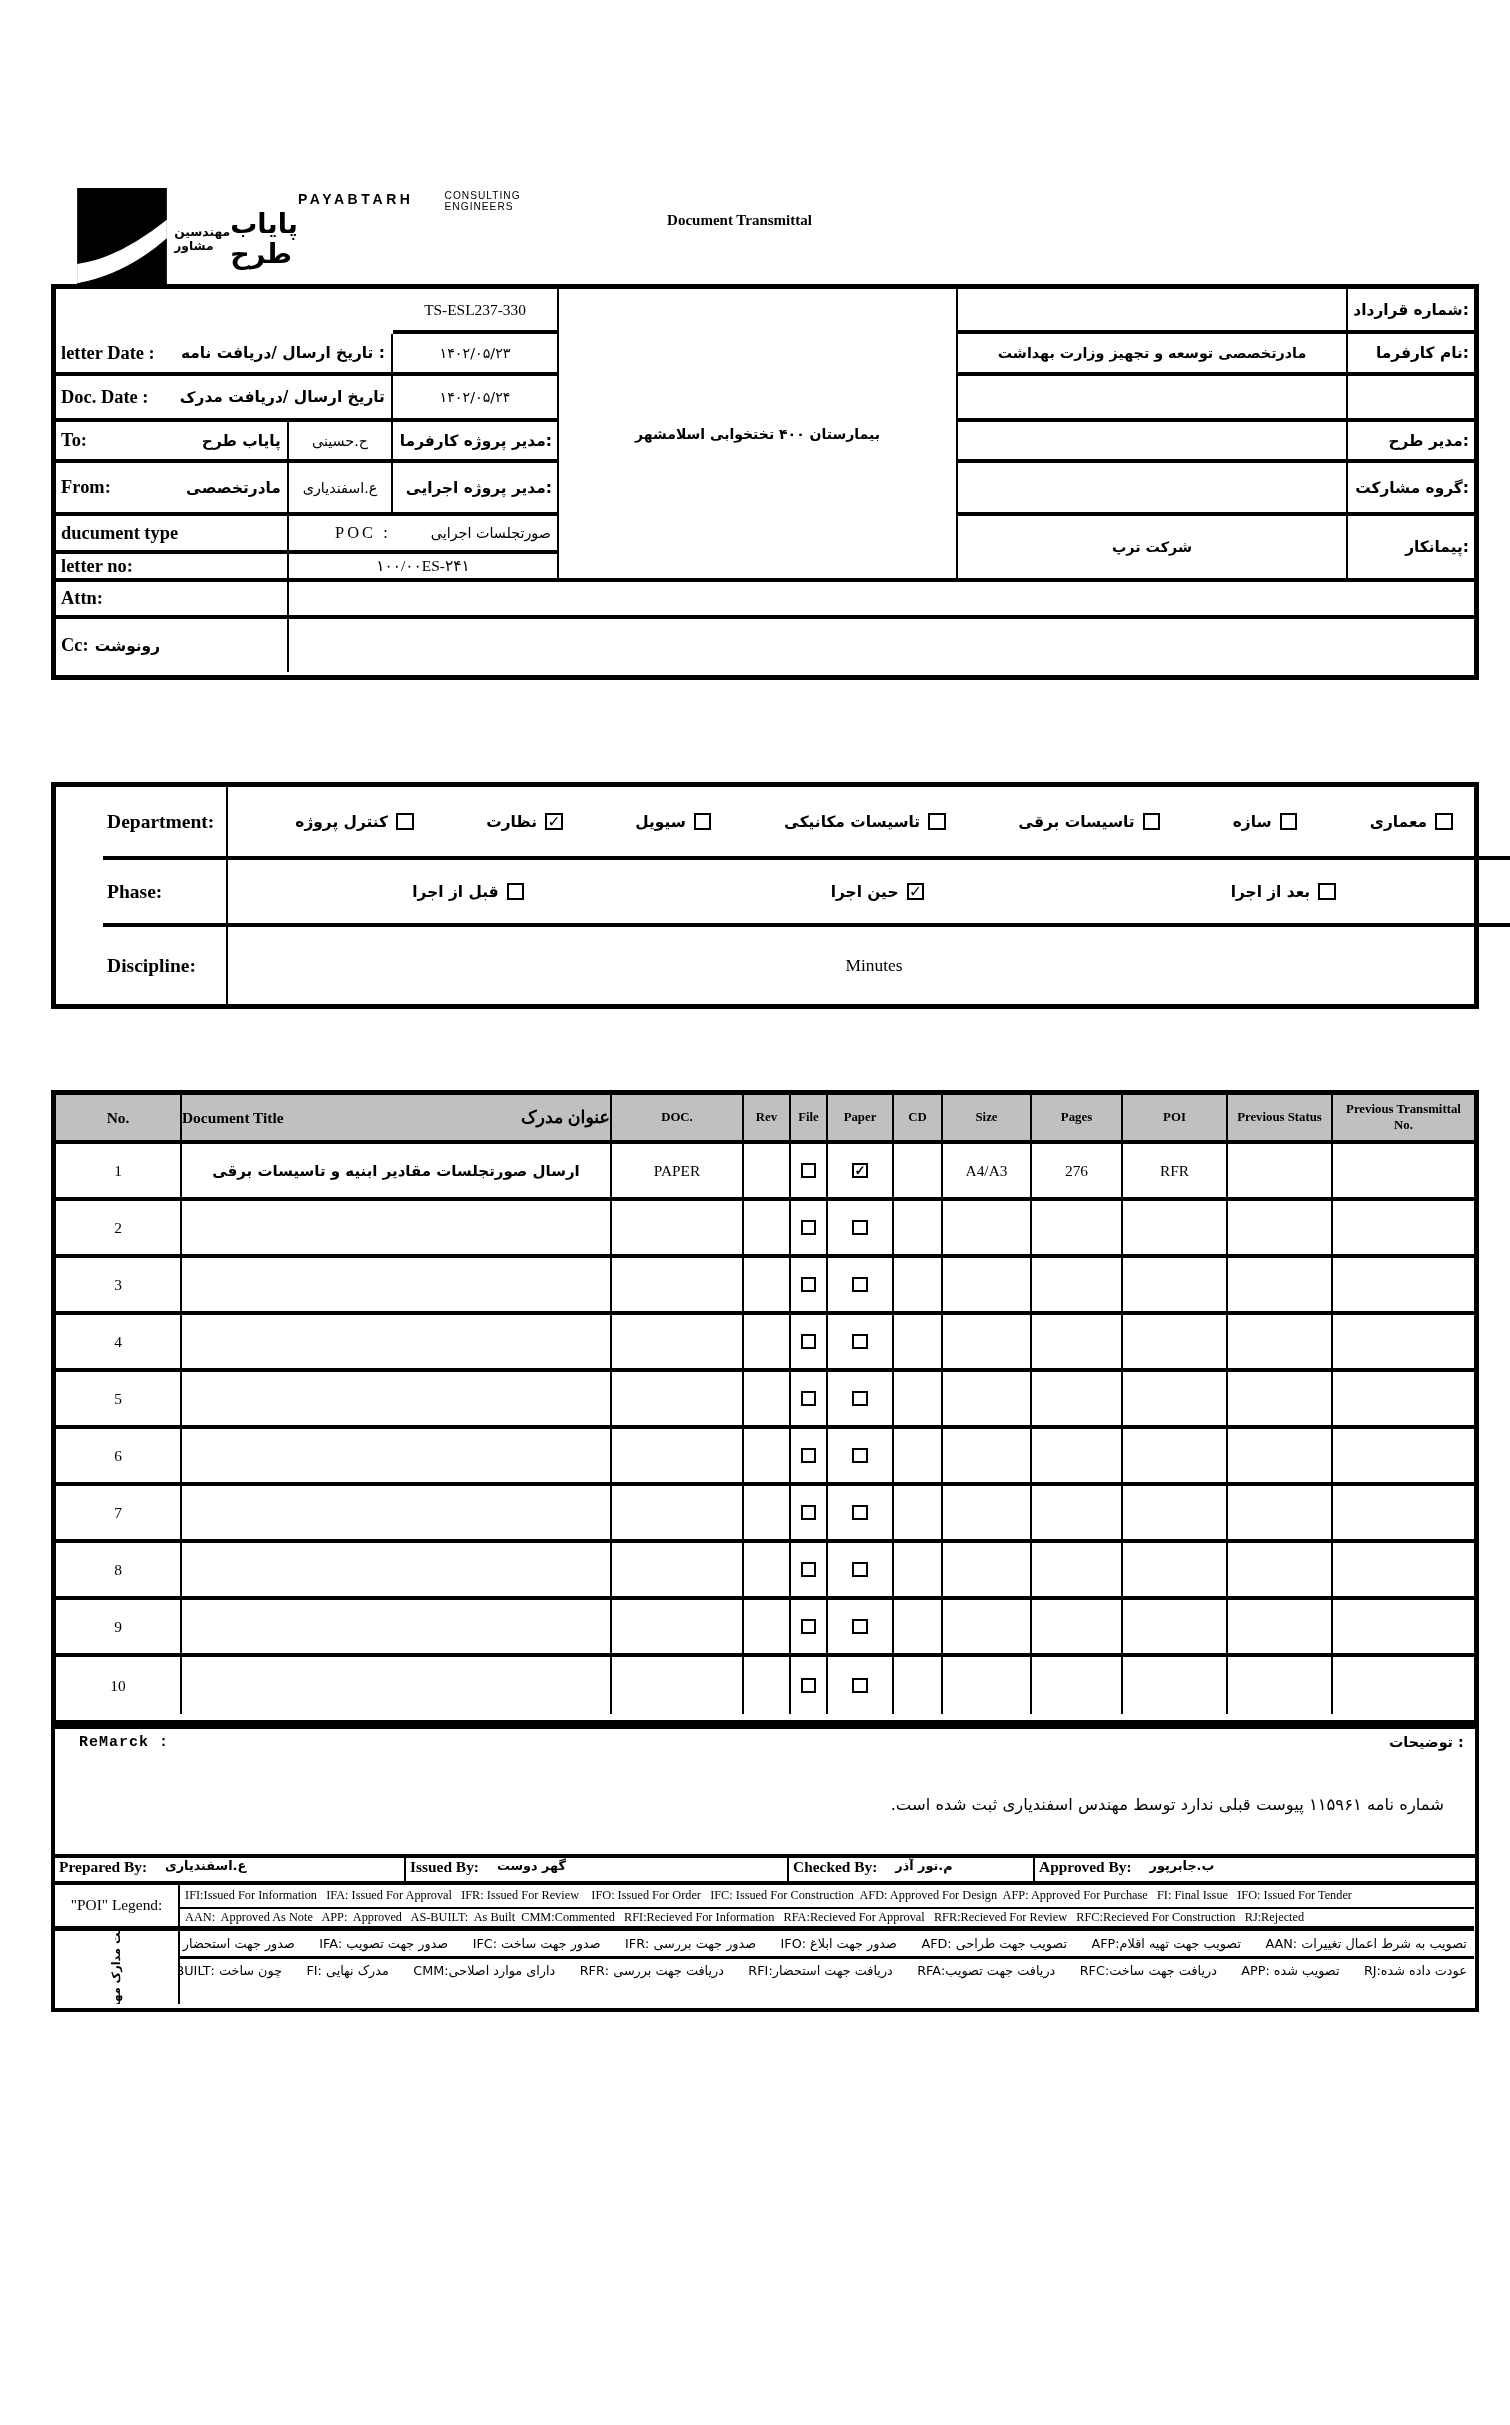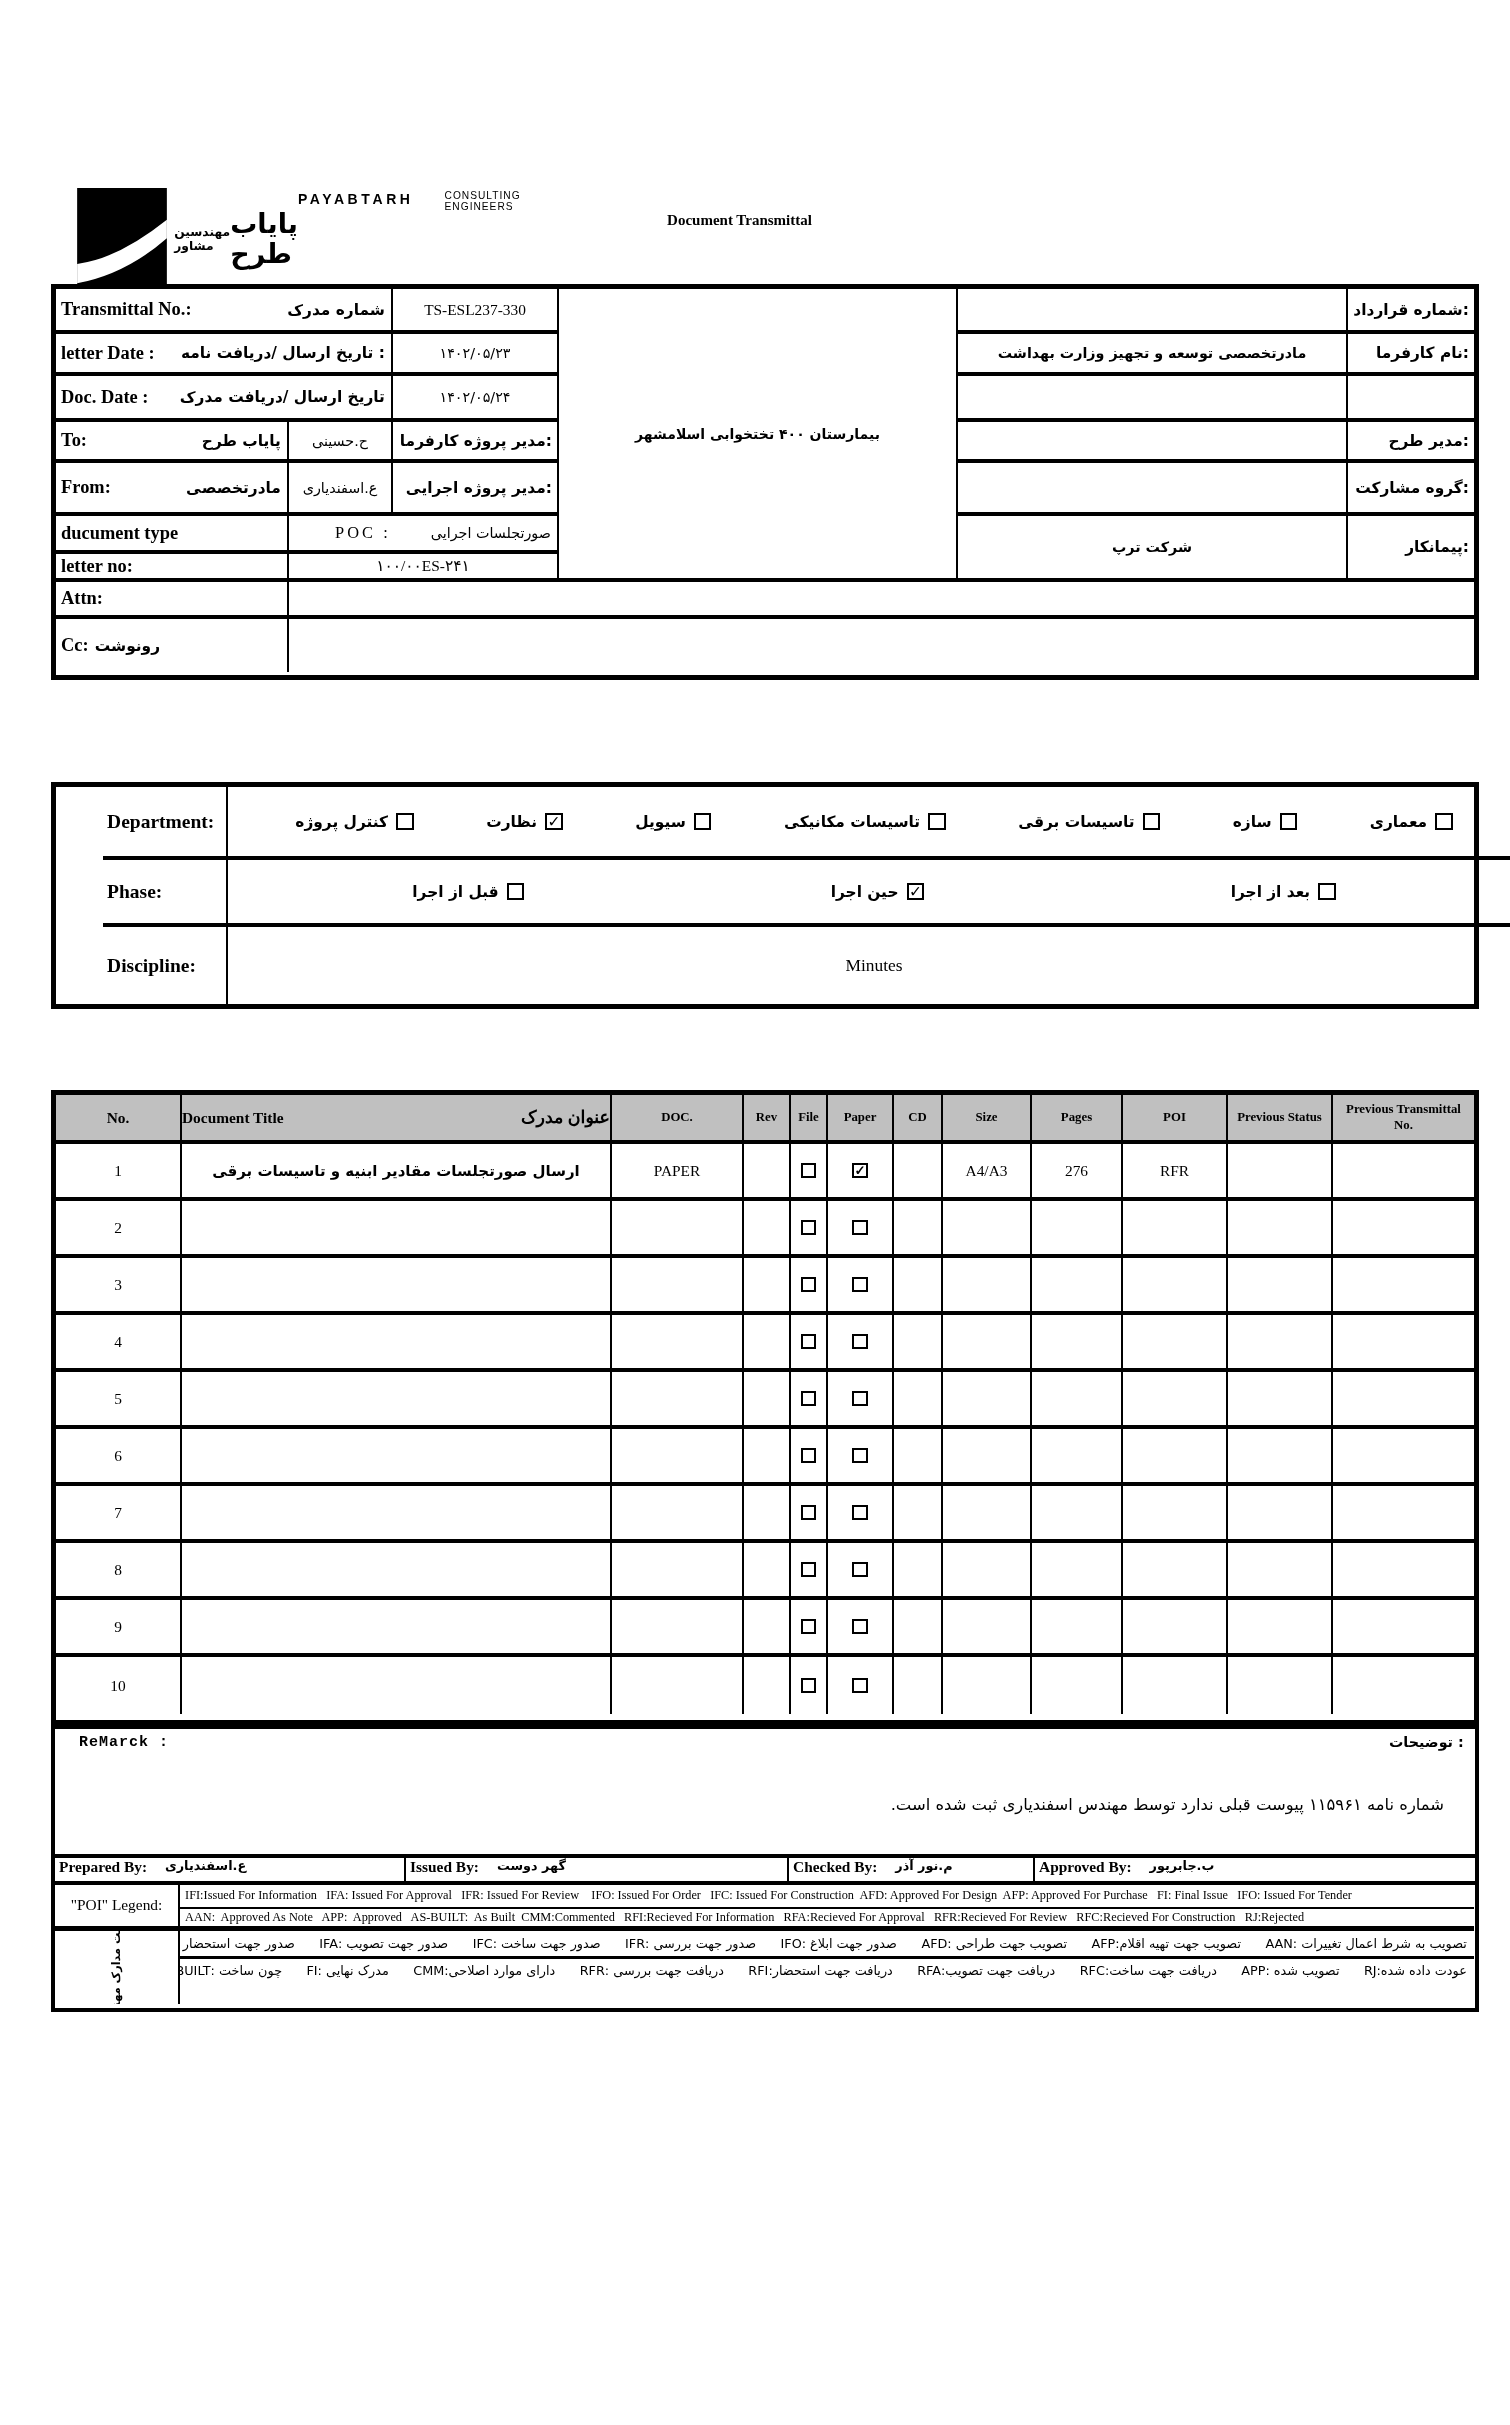--- a/index.html
+++ b/index.html
@@ -98,24 +98,20 @@
       <span class="logo-fa-big">پایاب طرح</span>
       <span class="logo-en">PAYABTARH</span>
       <span class="logo-en-sub">CONSULTING ENGINEERS</span>
     </div>
   </div>
 
   <div class="doc-title">Document Transmittal</div>
 
   <div class="info-table">
 
-    <div class="cell lab-pair span2" style="grid-row:1">
-      <span class="en-label">Transmittal No.:</span>
-      <span class="fa-label">شماره مدرک</span>
-    </div>
     <div class="cell val-center" style="grid-column:3;grid-row:1">TS-ESL237-330</div>
 
     <div class="cell lab-pair span2" style="grid-row:2">
       <span class="en-label">letter Date  :</span>
       <span class="fa-label">تاریخ ارسال /دریافت نامه :</span>
     </div>
     <div class="cell fa-val-center" style="grid-column:3;grid-row:2" dir="ltr">۱۴۰۲/۰۵/۲۳</div>
 
     <div class="cell lab-pair span2" style="grid-row:3">
       <span class="en-label">Doc. Date   :</span>

